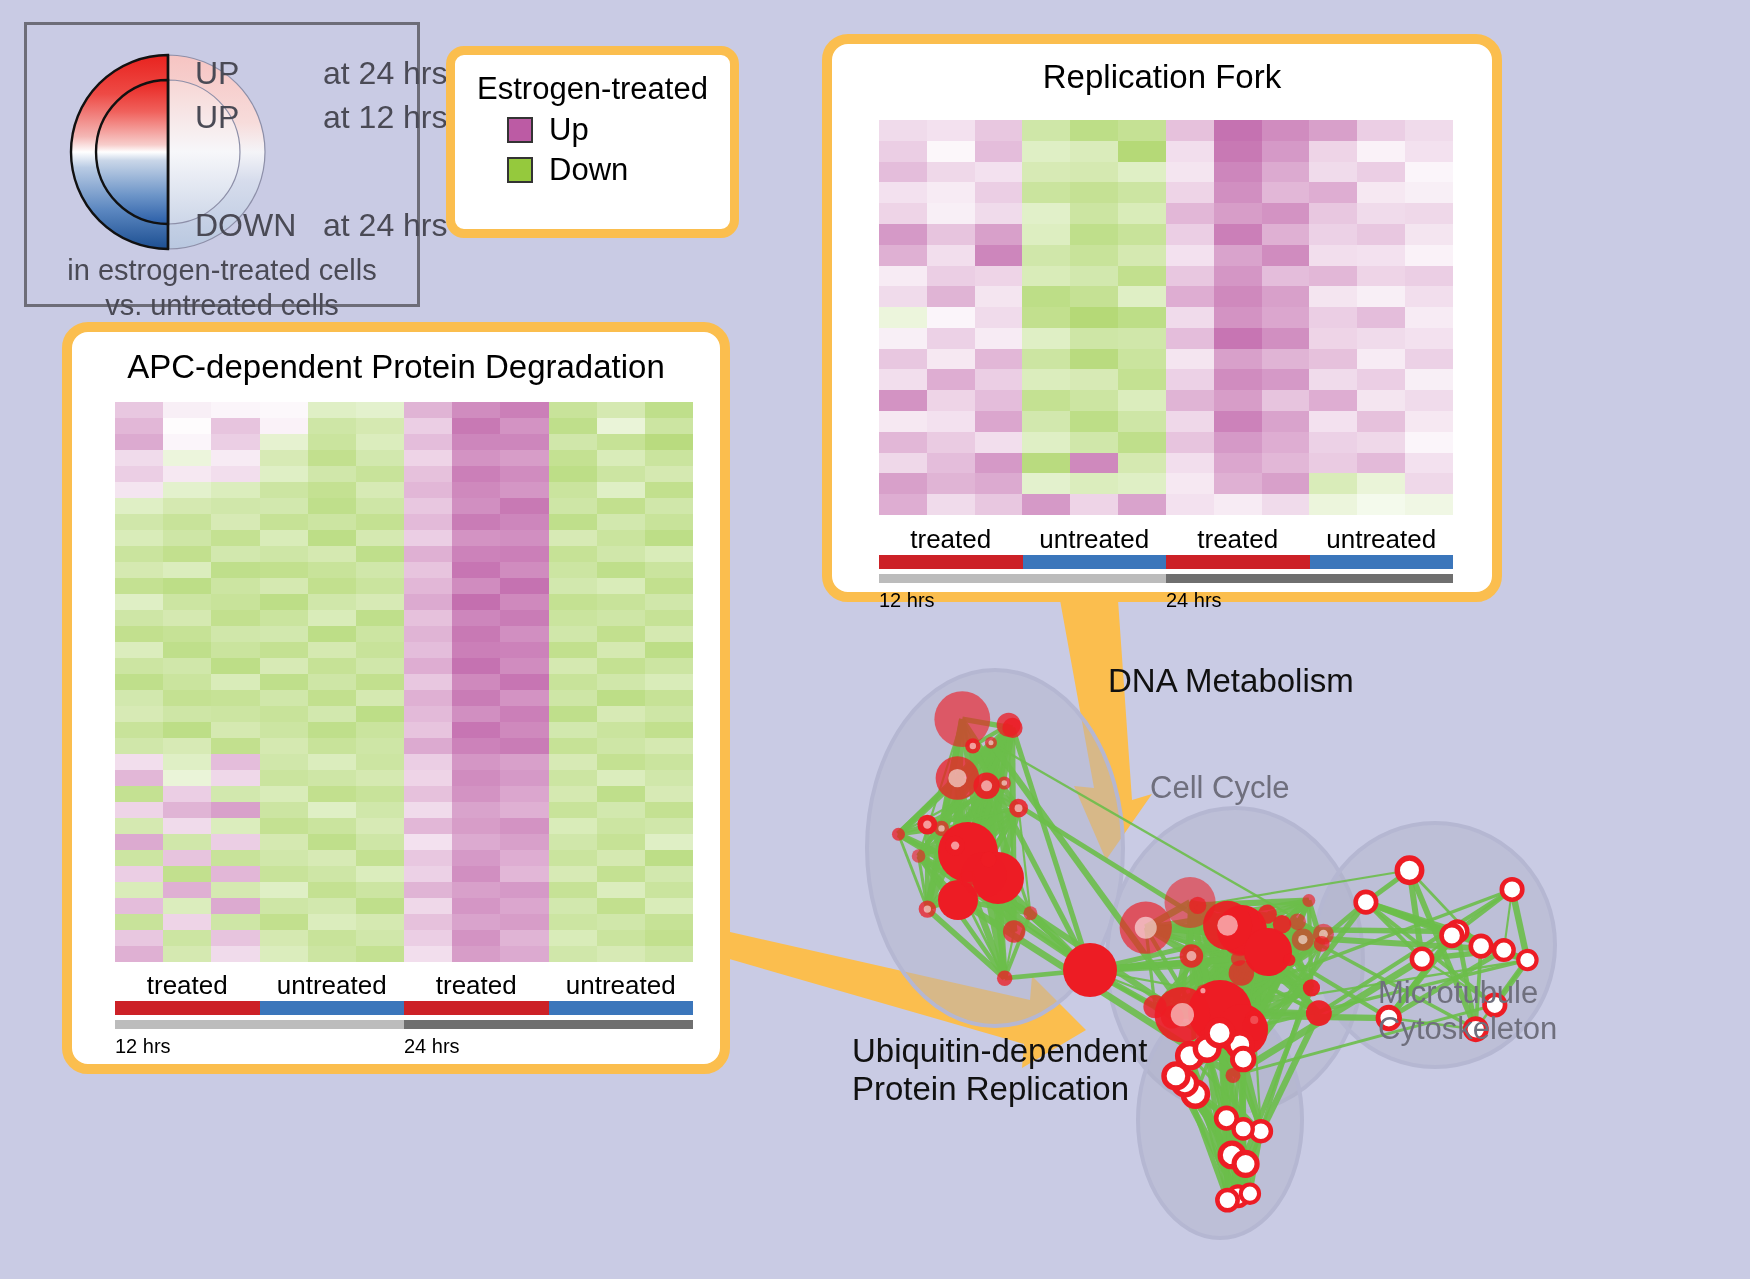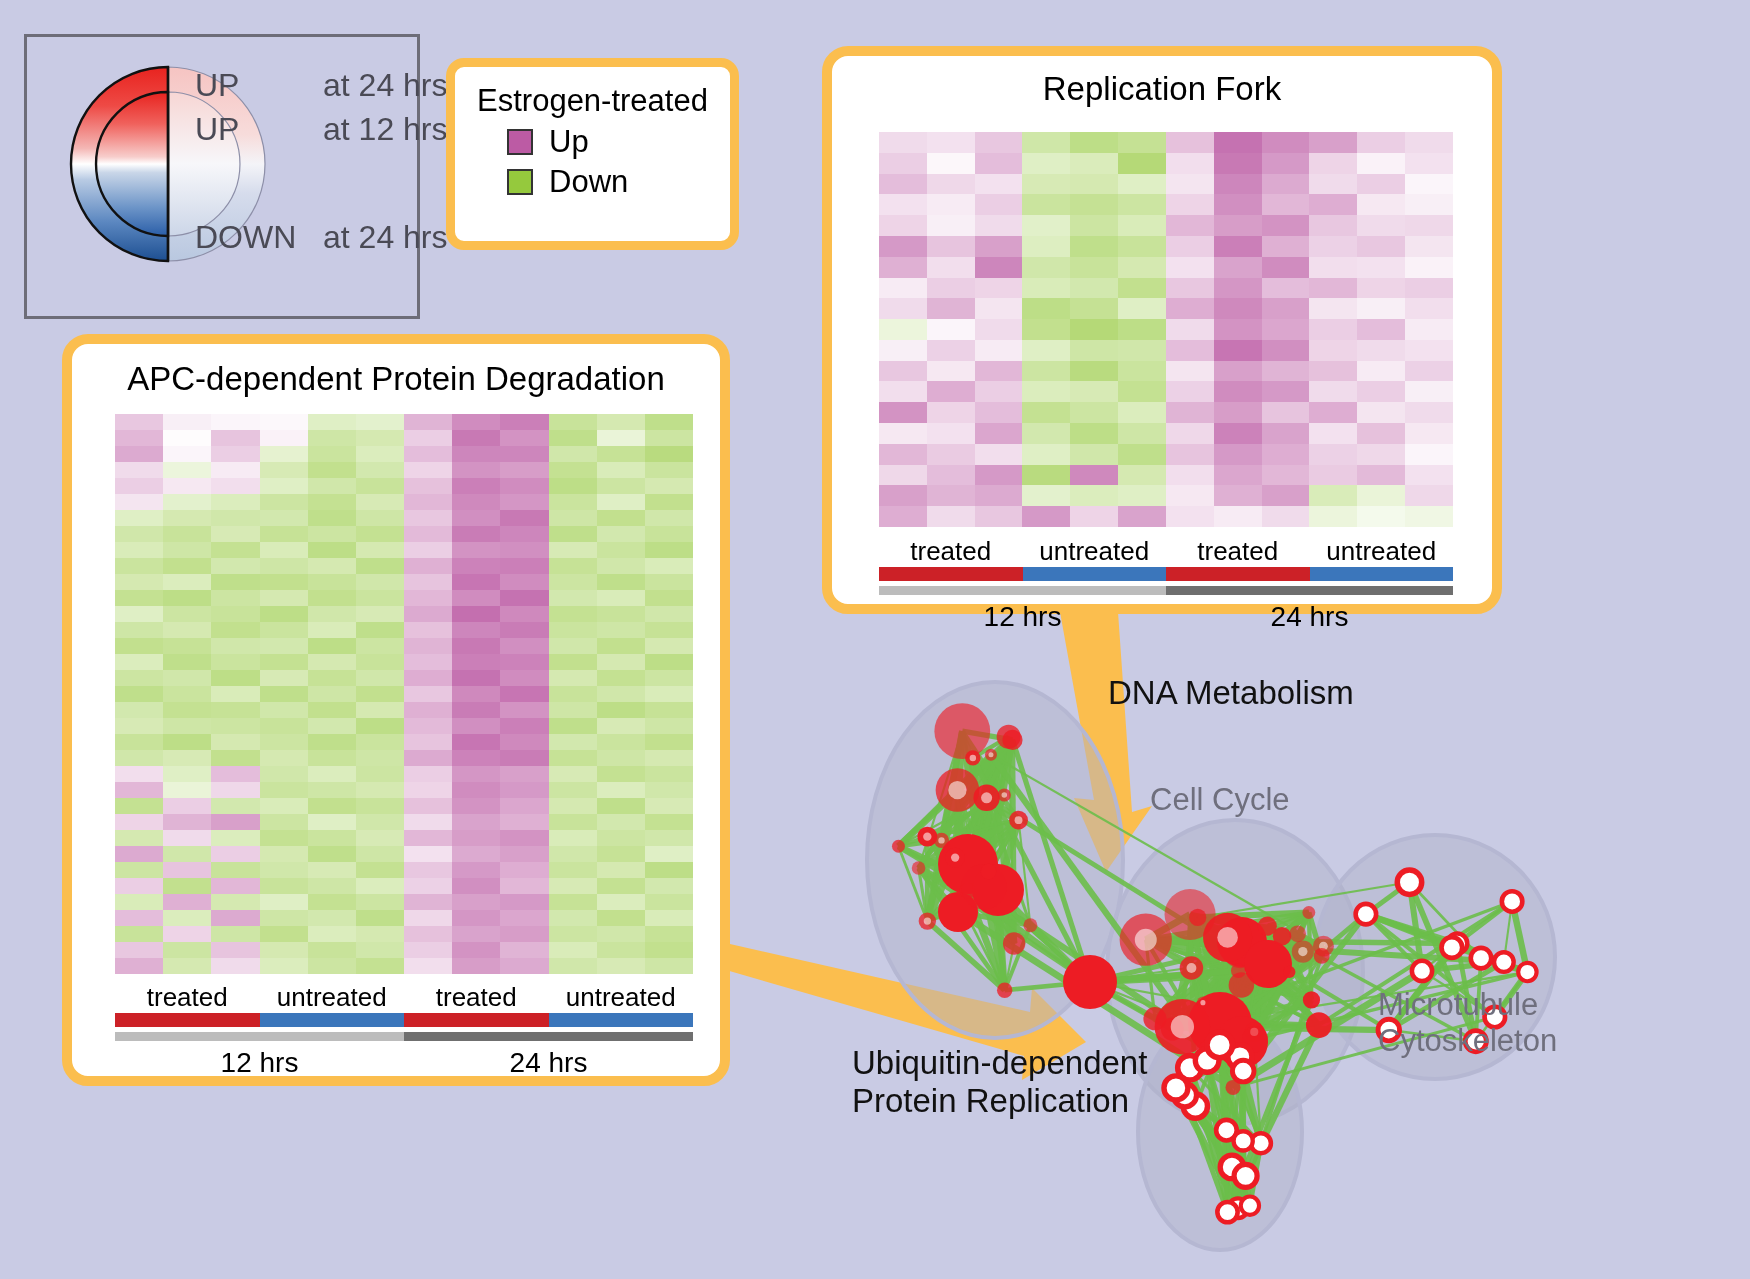--- a/index.html
+++ b/index.html
@@ -3,21 +3,21 @@
 <meta charset="utf-8">
 <style>
   html,body{margin:0;padding:0;}
   body{
     width:1750px;height:1279px;
     background:#c9cbe4;
     font-family:"Liberation Sans", sans-serif;
     overflow:hidden;
     position:relative;
   }
-  .stage{position:absolute;left:0;top:0;width:1750px;height:967px;margin-top:12px;}
+  .stage{position:absolute;left:0;top:0;width:1750px;height:967px;}
 
   
   #colorkey{
     position:absolute;left:24px;top:22px;width:396px;height:285px;
     background:#c9cbe4;border:3px solid #6d6d78;box-sizing:border-box;
   }
   #keyCircles{position:absolute;left:36px;top:22px;width:210px;height:210px;}
   .keyrow{position:absolute;color:#4a4a55;font-size:32px;white-space:nowrap;}
   .keylab{width:128px;display:inline-block;}
   #keyfoot{
@@ -51,21 +51,21 @@
   .hm i{display:block;}
 
   
   .axislabels{display:flex;}
   .axislabels div{flex:1;text-align:center;font-size:26px;color:#000;}
   .bar{display:flex;height:14px;}
   .bar div{flex:1;}
   .bar2{display:flex;height:9px;margin-top:5px;}
   .bar2 div{flex:1;}
   .timelabels{display:flex;margin-top:6px;}
-  .timelabels div{flex:1;text-align:center;font-size:28px;color:#000;}
+  .timelabels div{flex:1;text-align:left;font-size:20px;color:#000;}
 
   
   #panelRF{left:822px;top:34px;width:680px;height:568px;}
   #panelRF h2{font-size:33px;padding-top:14px;}
   #rfGrid{position:absolute;left:47px;top:76px;width:574px;height:395px;}
   #rfAxis{position:absolute;left:47px;top:480px;width:574px;}
 
   
   #panelAPC{left:62px;top:322px;width:668px;height:752px;}
   #panelAPC h2{font-size:33px;padding-top:16px;}
@@ -134,20 +134,24 @@
     <div class="keyrow" style="left:168px;top:30px;">
       <span class="keylab">UP</span><span>at 24 hrs</span>
     </div>
     <div class="keyrow" style="left:168px;top:74px;">
       <span class="keylab">UP</span><span>at 12 hrs</span>
     </div>
     <div class="keyrow" style="left:168px;top:182px;">
       <span class="keylab">DOWN</span><span>at 24 hrs</span>
     </div>
 
+    <div id="keyfoot">
+      <div>in estrogen-treated cells</div>
+      <div>vs. untreated cells</div>
+    </div>
   </div>
 
   <div id="legendbox">
     <div class="ltitle">
       <div>Estrogen-treated</div>
     </div>
     <div class="lrow">
       <span class="swatch" id="swUp" style="background: rgb(188, 91, 164);"></span>
       <span class="txt">Up</span>
     </div>

